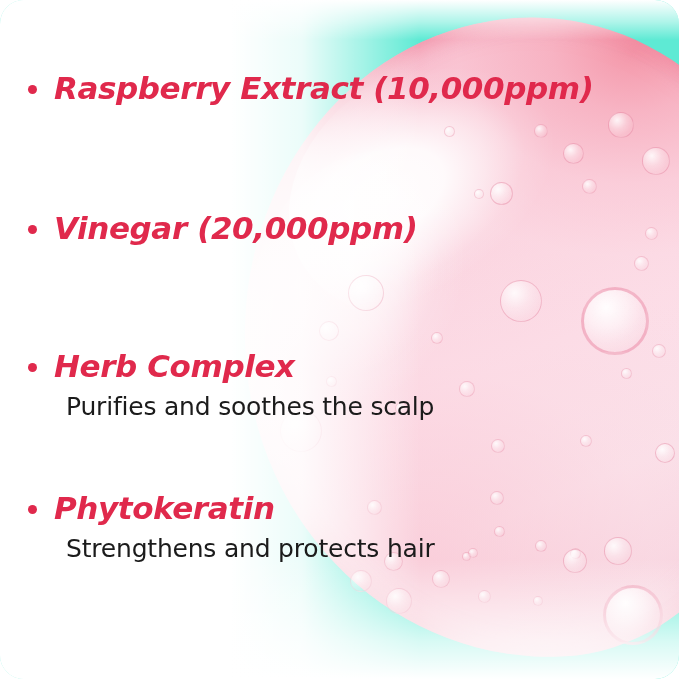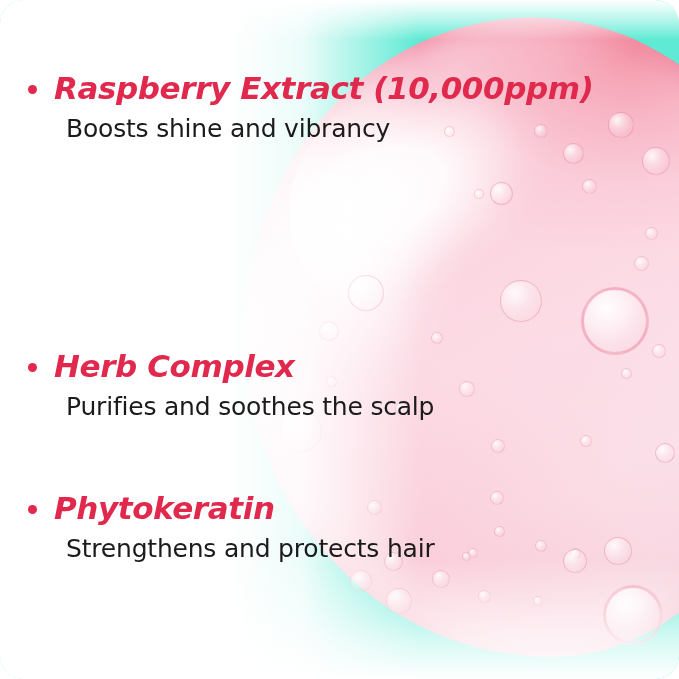--- a/index.html
+++ b/index.html
@@ -250,24 +250,27 @@
     <div class="top-fade"></div>
   </div>
 
   <div class="content">
 
     <div class="item" style="top:72px">
       <div class="head-row">
         <span class="bullet"></span>
         <span class="head">Raspberry Extract (10,000ppm)</span>
       </div>
-      <div class="sub">Boosts shine and vibrancy</div>
     </div>
 
     <div class="item" style="top:212px">
+      <div class="head-row">
+        <span class="bullet"></span>
+        <span class="head">Vinegar (20,000ppm)</span>
+      </div>
     </div>
 
     <div class="item" style="top:350px">
       <div class="head-row">
         <span class="bullet"></span>
         <span class="head">Herb Complex</span>
       </div>
       <div class="sub">Purifies and soothes the scalp</div>
     </div>
 

